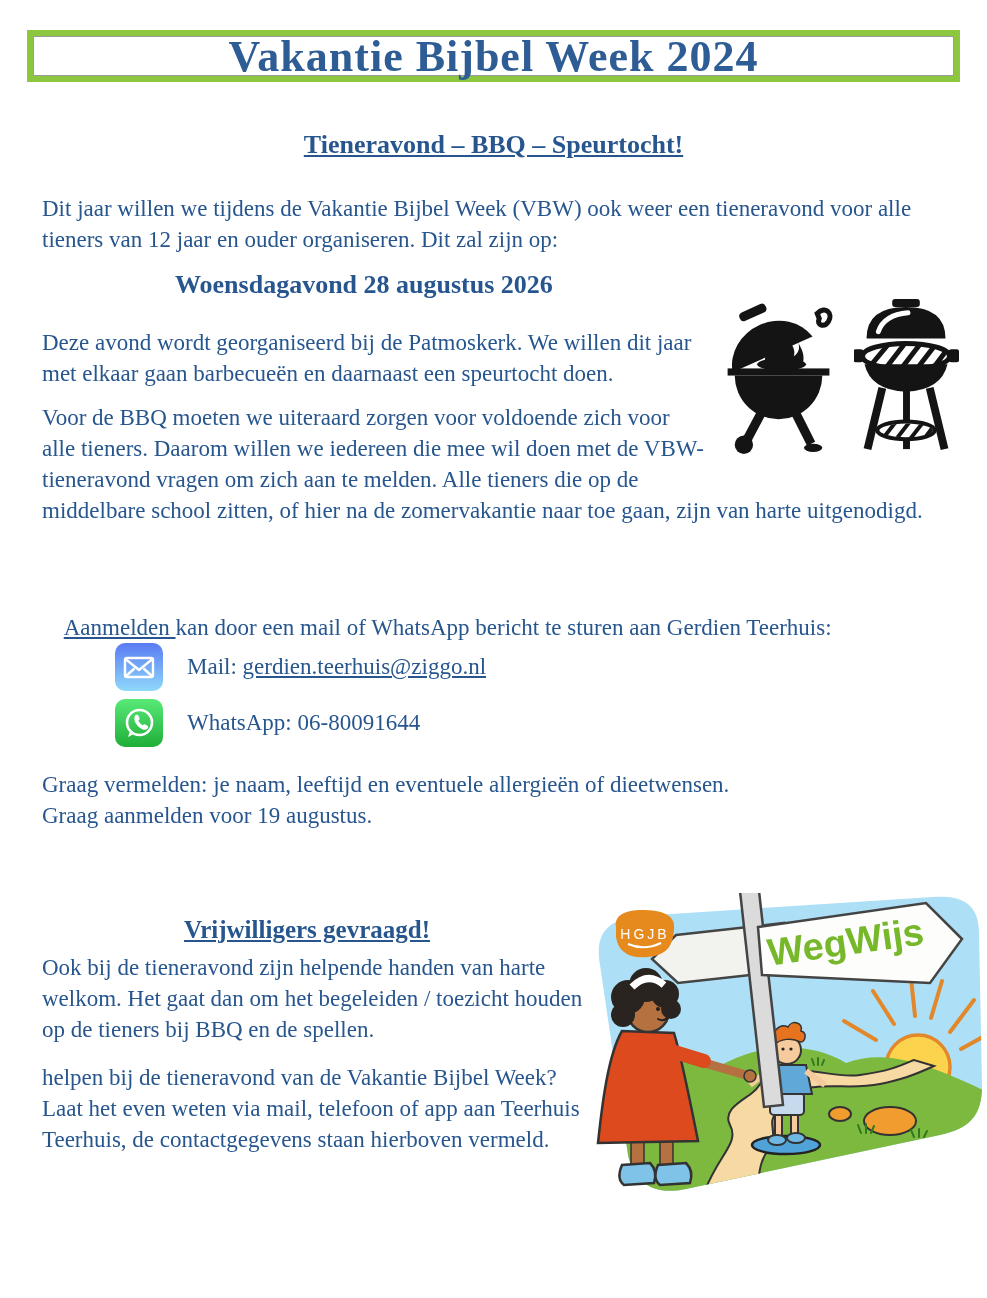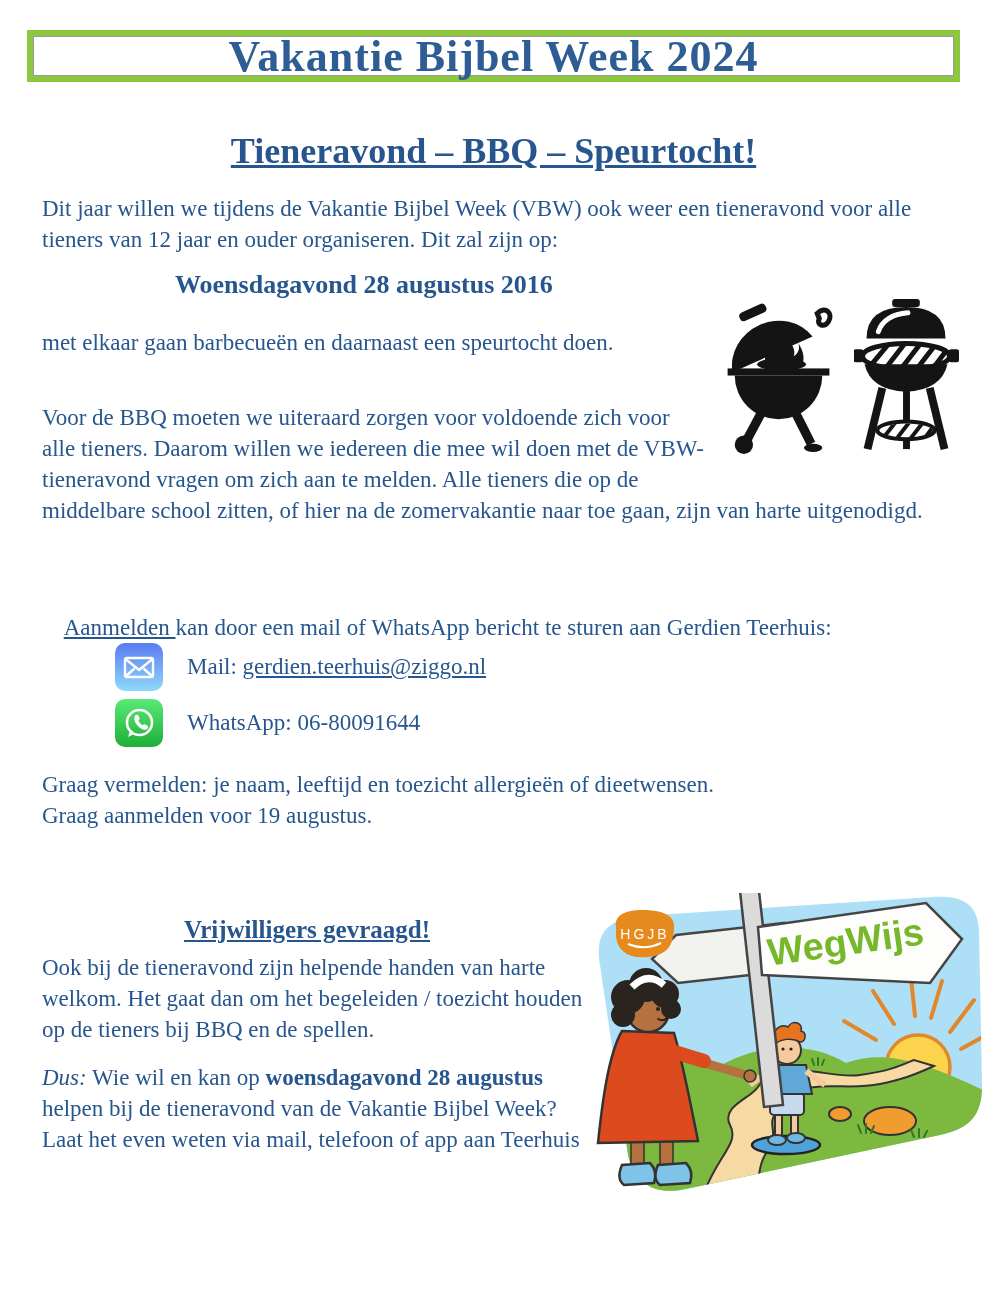--- a/index.html
+++ b/index.html
@@ -19,21 +19,21 @@
     left:27px;top:30px;width:933px;height:52px;
     border:6px solid var(--border-green);
     box-shadow:inset 0 0 0 1px #9b9b9b;
     display:flex;align-items:center;justify-content:center;background:#fff;
   }
   .title-box h1{
     font-size:44px;font-weight:bold;color:#2E5C94;letter-spacing:1px;
   }
   .subtitle{
     left:0;top:130px;width:987px;text-align:center;
-    font-size:36px;font-weight:bold;text-decoration:underline;
+    font-size:26px;font-weight:bold;text-decoration:underline;
   }
   .para{font-size:23px;line-height:31px;}
   .para .line{white-space:pre;}
   .date-heading{
     left:175px;top:270px;font-size:26px;font-weight:bold;white-space:pre;
   }
   .signup-line{left:42px;top:589px;font-size:23px;white-space:pre;}
   .signup-line .lbl{font-weight:normal;text-decoration:underline;}
   .contact-row{
     left:115px;display:flex;align-items:center;gap:24px;font-size:23px;
@@ -58,21 +58,21 @@
     <h1>Vakantie Bijbel Week 2024</h1>
   </div>
 
   <div class="abs subtitle">Tieneravond – BBQ – Speurtocht!</div>
 
   <div class="abs para" style="left:42px;top:193px;">
       <div class="line">Dit jaar willen we tijdens de Vakantie Bijbel Week (VBW) ook weer een tieneravond voor alle</div>
       <div class="line">tieners van 12 jaar en ouder organiseren. Dit zal zijn op:</div>
     </div>
 
-  <div class="abs date-heading">Woensdagavond 28 augustus 2016</div>
+  <div class="abs date-heading">Woensdagavond 28 augustus 2026</div>
 
   <div class="abs bbq-icons">
 
     <svg width="120" height="168" viewBox="0 0 115 165">
       <g fill="#141414">
         <g transform="translate(-4,-12) rotate(-24 57 78)">
           <path d="M 14,76 A 44,40 0 0 1 100,76 Z"></path>
           <rect x="42" y="26" width="28" height="9" rx="4"></rect>
         </g>
         <path d="M 96,24 C 104,16 112,24 107,32 C 103,38 95,36 98,29 Z" fill="none" stroke="#141414" stroke-width="5" stroke-linecap="round"></path>
@@ -119,20 +119,21 @@
           <line x1="28" y1="142" x2="42" y2="124"></line>
             <line x1="42" y1="142" x2="56" y2="124"></line>
           <line x1="56" y1="142" x2="70" y2="124"></line>
             <line x1="70" y1="142" x2="82" y2="126"></line>
         </g>
       </g>
     </svg>
   </div>
 
   <div class="abs para" style="left:42px;top:327px;">
+      <div class="line">Deze avond wordt georganiseerd bij de Patmoskerk. We willen dit jaar</div>
       <div class="line">met elkaar gaan barbecueën en daarnaast een speurtocht doen.</div>
     </div>
 
   <div class="abs para" style="left:42px;top:402px;">
       <div class="line">Voor de BBQ moeten we uiteraard zorgen voor voldoende zich voor</div>
       <div class="line">alle tieners. Daarom willen we iedereen die mee wil doen met de VBW-</div>
       <div class="line">tieneravond vragen om zich aan te melden. Alle tieners die op de</div>
       <div class="line">middelbare school zitten, of hier na de zomervakantie naar toe gaan, zijn van harte uitgenodigd.</div>
     </div>
 
@@ -168,37 +169,37 @@
       </defs>
       <rect x="0" y="0" width="48" height="48" rx="10" fill="url(#wg)"></rect>
       <circle cx="24.5" cy="23.5" r="12.5" fill="none" stroke="#ffffff" stroke-width="2.6"></circle>
       <path d="M13,38 L15.5,30.5 L20,34.5 Z" fill="#ffffff"></path>
       <path d="M20,16.5 c1.5,-1.2 3,-0.8 3.6,0.6 l0.9,2 c0.4,1 -0.4,1.9 -1.1,2.5 c0.5,1.6 2.3,3.7 4.2,4.7 c0.8,-0.7 1.8,-1.3 2.7,-0.8 l1.9,1.1 c1.3,0.8 1.4,2.3 0,3.4 c-1.6,1.3 -4.6,0.9 -7.7,-1.6 c-3.1,-2.5 -5.4,-6.3 -5.2,-8.9 c0.1,-1.4 0.7,-2.4 0.7,-3 z" fill="#ffffff"></path>
     </svg>
     <div>WhatsApp: 06-80091644</div>
   </div>
 
   <div class="abs para" style="left:42px;top:769px;">
-      <div class="line">Graag vermelden: je naam, leeftijd en toezicht allergieën of dieetwensen.</div>
+      <div class="line">Graag vermelden: je naam, leeftijd en eventuele allergieën of dieetwensen.</div>
       <div class="line">Graag aanmelden voor 19 augustus.</div>
     </div>
 
   <div class="abs volunteers-heading">Vrijwilligers gevraagd!</div>
 
   <div class="abs para" style="left:42px;top:952px;">
       <div class="line">Ook bij de tieneravond zijn helpende handen van harte</div>
       <div class="line">welkom. Het gaat dan om het begeleiden / toezicht houden</div>
       <div class="line">op de tieners bij BBQ en de spellen.</div>
     </div>
 
   <div class="abs para" style="left:42px;top:1062px;">
-    <div class="line"><span class="italic">Dus:</span><span> Wie wil en kan op </span><span class="bold">woensdagavond 28 augustus</span></div>
     <div>
         <div class="line">helpen bij de tieneravond van de Vakantie Bijbel Week?</div>
         <div class="line">Laat het even weten via mail, telefoon of app aan Teerhuis</div>
+        <div class="line">Teerhuis, de contactgegevens staan hierboven vermeld.</div>
       </div>
   </div>
 
   <svg class="abs illu" viewBox="0 0 407 300">
     <defs>
       <clipPath id="blob">
         <path d="M 22,72 C 16,38 32,26 62,23 L 355,4 C 386,2 400,12 401,38 L 404,190 C 405,222 392,236 362,242 L 108,296 C 76,303 56,290 50,262 Z"></path>
       </clipPath>
     </defs>
     <g clip-path="url(#blob)">

